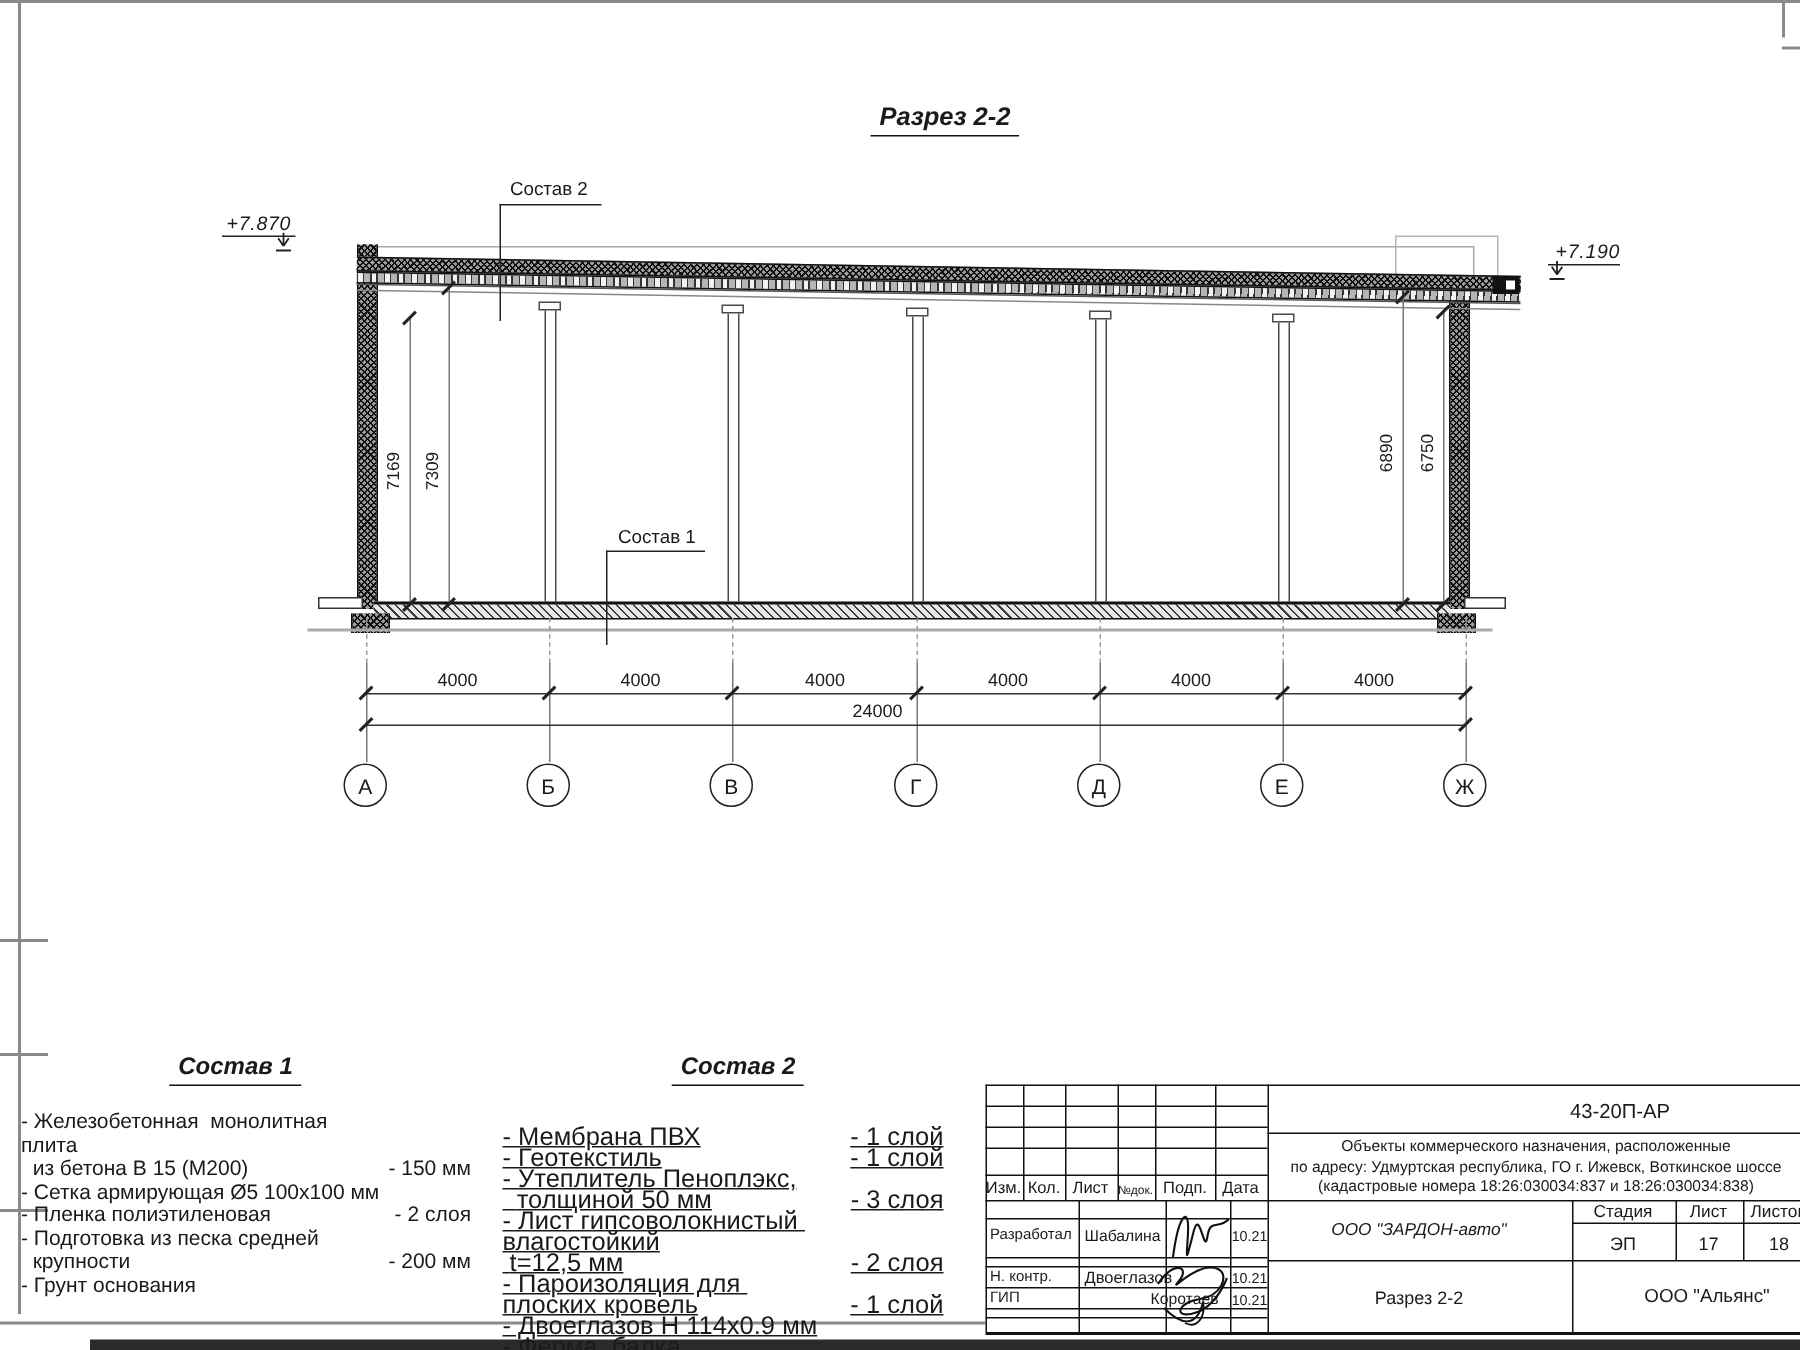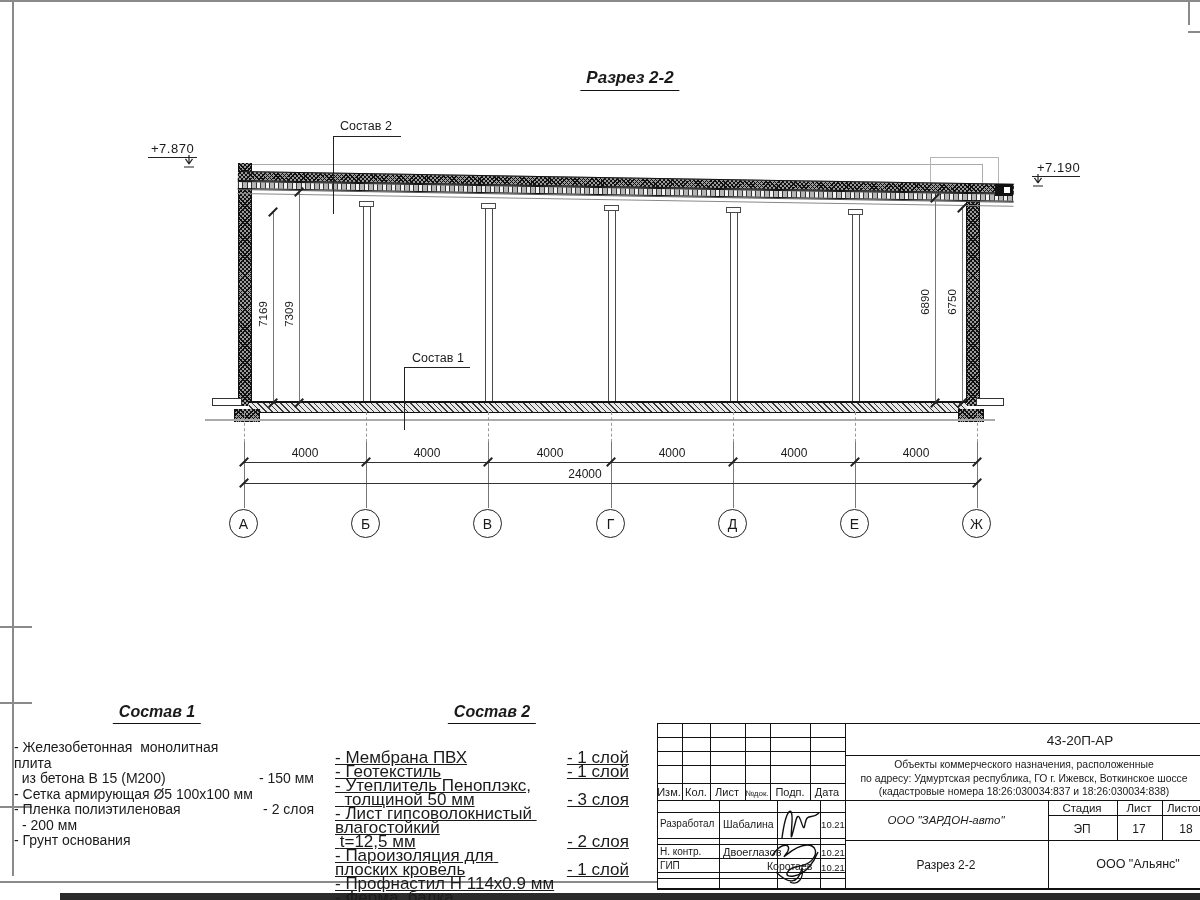--- a/index.html
+++ b/index.html
@@ -26,21 +26,21 @@
   .tick{position:absolute;width:12px;height:2px;background:#222;
         transform:rotate(-45deg);margin-left:-6px;margin-top:-1px;}
   .axc{position:absolute;width:27px;height:27px;border:1.5px solid #222;border-radius:50%;
        background:#fff;display:flex;align-items:center;justify-content:center;font-size:14px;}
   .dimlab{position:absolute;font-size:12px;transform:translateX(-50%);white-space:nowrap;}
   .vdim{position:absolute;width:44px;text-align:center;font-size:11.5px;
         transform:rotate(-90deg);white-space:nowrap;}
   .column{position:absolute;width:6px;background:#fff;border-left:1px solid #4a4a4a;border-right:1px solid #4a4a4a;}
   .colcap{position:absolute;width:13px;height:4px;background:#fff;border:1px solid #4a4a4a;}
   .callout{position:absolute;font-size:12.5px;white-space:nowrap;}
-  .elev{position:absolute;font-size:13px;white-space:nowrap;letter-spacing:.5px;}
+  .elev{position:absolute;font-size:13px;white-space:nowrap;letter-spacing:.5px;font-style:italic;}
   .sectitle{position:absolute;font-size:16px;font-style:italic;font-weight:600;
             border-bottom:1.5px solid #111;padding:0 6px 2px 6px;transform:translateX(-50%);white-space:nowrap;}
   .legend{position:absolute;}
   .legrow{display:flex;justify-content:space-between;align-items:flex-end;}
   .legtext{white-space:pre-wrap;}
   .legqty{white-space:nowrap;padding-left:8px;}
   .tbtext{position:absolute;font-size:10.5px;white-space:nowrap;}
   .tbc{transform:translateX(-50%);}
   .tbline-h{position:absolute;height:1px;background:#111;}
   .tbline-v{position:absolute;width:1px;background:#111;}
@@ -202,20 +202,22 @@
     </div>
   <div class="legrow">
       <span class="legtext">- Сетка армирующая Ø5 100х100 мм</span>
       <span class="legqty"></span>
     </div>
   <div class="legrow">
       <span class="legtext">- Пленка полиэтиленовая</span>
       <span class="legqty">-  2 слоя</span>
     </div>
   <div class="legrow">
+      <span class="legtext">- Подготовка из песка средней
+  крупности</span>
       <span class="legqty">- 200 мм</span>
     </div>
   <div class="legrow">
       <span class="legtext">- Грунт основания</span>
       <span class="legqty"></span>
     </div>
 </div>
 
 <div class="sectitle" style="left:492px;top:703px;">Состав 2</div>
 <div class="legend" style="left:335px;top:751px;width:294px;font-size:17px;line-height:14px;text-decoration:underline;">
@@ -235,21 +237,21 @@
   <div class="legrow">
       <span class="legtext">- Лист гипсоволокнистый влагостойкий
  t=12,5 мм</span>
       <span class="legqty">- 2 слоя</span>
     </div>
   <div class="legrow">
       <span class="legtext">- Пароизоляция для плоских кровель</span>
       <span class="legqty">- 1 слой</span>
     </div>
   <div class="legrow">
-      <span class="legtext">- Профнастил Н 114х0.9 мм</span>
+      <span class="legtext">- Двоеглазов Н 114х0.9 мм</span>
       <span class="legqty"></span>
     </div>
   <div class="legrow">
       <span class="legtext">- Ферма, балка</span>
       <span class="legqty"></span>
     </div>
 </div>
 
 <div>
 

